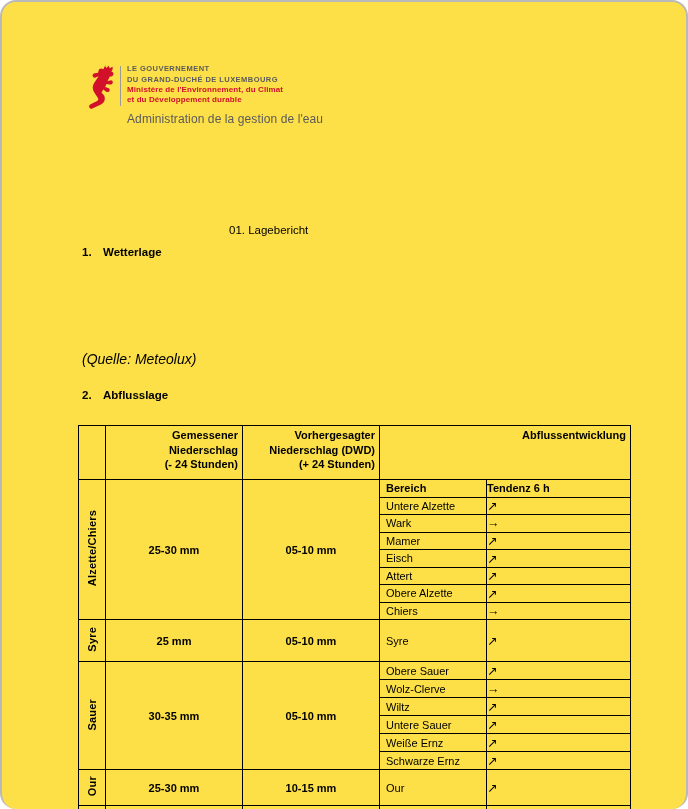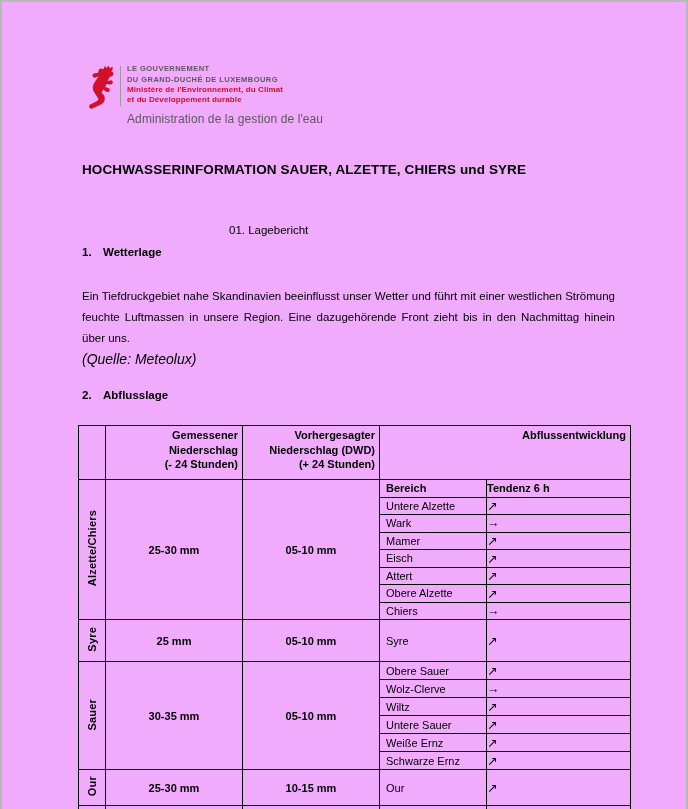--- a/index.html
+++ b/index.html
@@ -4,22 +4,22 @@
 <style>
   :root{
     --red:#d2102a;
     --gray-text:#5a5a5c;
     --edge:#b9b9b9;
     --ink:#000000;
   }
   *{margin:0;padding:0;box-sizing:border-box;}
   html,body{width:688px;height:809px;overflow:hidden;background:#fff;}
   body{font-family:"Liberation Sans","DejaVu Sans",sans-serif;color:var(--ink);position:relative;}
-  .page{position:absolute;inset:0;background:#f0abfc;border-top:2px solid var(--edge);
-        border-left:2px solid var(--edge);border-right:2px solid var(--edge);}
+  .page{position:absolute;inset:0;background:#fde047;border-top:2px solid var(--edge);
+        border-left:2px solid var(--edge);border-right:2px solid var(--edge);border-radius:16px;}
 
   
   .logo{position:absolute;left:80px;top:62px;display:flex;align-items:flex-start;}
   .lion{width:33px;height:46px;flex:0 0 auto;}
   .logo-sep{width:1px;height:40px;background:#9a9a9a;margin:2px 0 0 5px;}
   .logo-cols{margin-left:6px;}
   .logo-line{font-size:7.5px;line-height:10.5px;letter-spacing:0.45px;color:var(--gray-text);font-weight:bold;}
   .logo-line.red{color:var(--red);letter-spacing:0.1px;font-size:8px;line-height:10px;}
   .logo-admin{margin-top:7px;font-size:12px;color:var(--gray-text);letter-spacing:0.1px;}
 
@@ -68,29 +68,27 @@
     <div class="logo-sep"></div>
     <div class="logo-cols">
       <div class="logo-line">LE GOUVERNEMENT</div>
       <div class="logo-line">DU GRAND-DUCHÉ DE LUXEMBOURG</div>
       <div class="logo-line red">Ministère de l'Environnement, du Climat</div>
       <div class="logo-line red">et du Développement durable</div>
       <div class="logo-admin">Administration de la gestion de l'eau</div>
     </div>
   </div>
 
-  <div class="doc-title">HOCHWASSERINFORMATION SAUER, ALZETTE, CHIERS und SYRE</div>
   <div class="report-label">01. Lagebericht</div>
 
   <div class="section-heading sec1">
     <span class="num">1.</span>
     <span>Wetterlage</span>
   </div>
 
-  <div class="paragraph">Ein Tiefdruckgebiet nahe Skandinavien beeinflusst unser Wetter und führt mit einer westlichen Strömung feuchte Luftmassen in unsere Region. Eine dazugehörende Front zieht bis in den Nachmittag hinein über uns.</div>
   <div class="quelle">(Quelle: Meteolux)</div>
 
   <div class="section-heading sec2">
     <span class="num">2.</span>
     <span>Abflusslage</span>
   </div>
 
   <table class="flow">
     <colgroup>
         <col class="c0">

